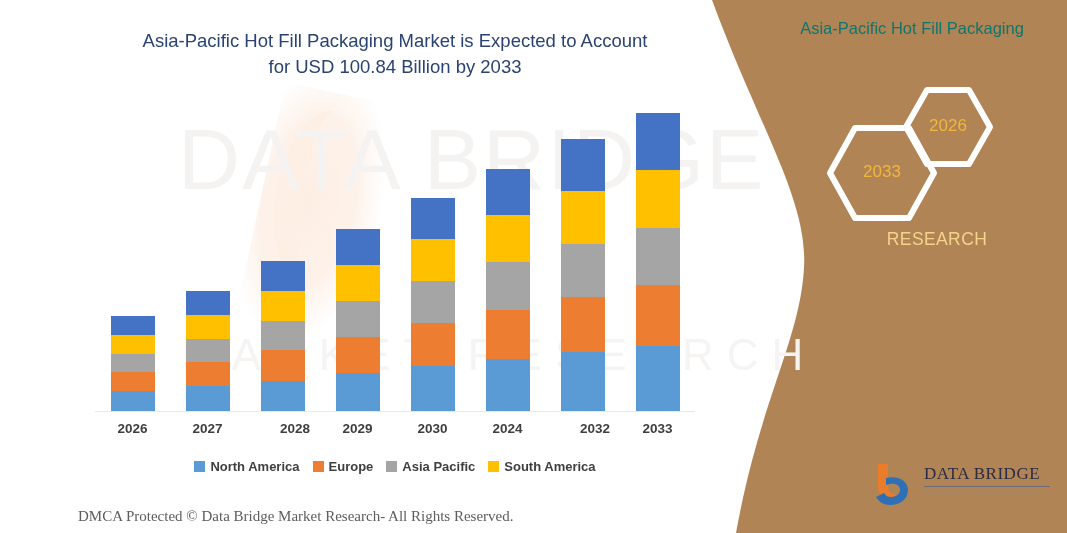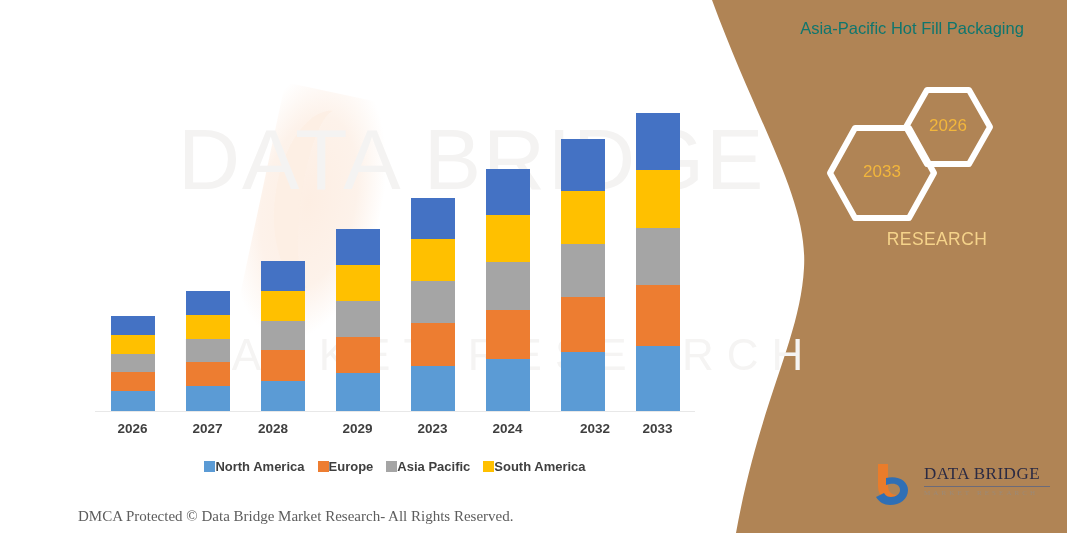--- a/index.html
+++ b/index.html
@@ -36,21 +36,21 @@
   #axis-line{position:absolute;left:95px;top:411px;width:600px;height:1px;background:#e8e8e8;}
 
   
   #x-labels{position:absolute;left:95px;top:421px;width:600px;height:24px;}
   .x-label{position:absolute;width:60px;text-align:center;font-size:13.5px;
            font-weight:bold;color:#3f3f3f;}
 
   
   #legend{position:absolute;left:95px;top:456px;width:600px;height:20px;
           display:flex;justify-content:center;align-items:center;gap:13px;}
-  .legend-item{display:flex;align-items:center;}
+  .legend-item{display:flex;align-items:center;gap:5px;}
   .legend-swatch{width:11px;height:11px;display:block;}
   .legend-label{font-size:13px;font-weight:bold;color:#3f3f3f;white-space:nowrap;}
 
   
   #footer{position:absolute;left:78px;top:508px;width:615px;height:16px;
           display:flex;justify-content:space-between;align-items:center;}
   .footer-text{font-family:"Liberation Serif",serif;font-size:15px;color:#5d5d5d;white-space:nowrap;}
 
   
   #panel-title{position:absolute;left:762px;top:16px;width:300px;text-align:center;
@@ -83,20 +83,24 @@
     <svg width="1067" height="533" viewBox="0 0 1067 533" xmlns="http://www.w3.org/2000/svg">
       <path d="M712,0 C760,130 808,200 804,268 C800,340 760,400 736,533 L1067,533 L1067,0 Z" fill="#b08455"></path>
     </svg>
   </div>
 
   <div id="wm-blob"></div>
   <div id="wm-blob2"></div>
   <div class="wm-text" id="wm-databridge">DATA BRIDGE</div>
   <div class="wm-text" id="wm-marketresearch">MARKET RESEARCH</div>
 
+  <div id="chart-title">
+    <div>Asia-Pacific Hot Fill Packaging Market is Expected to Account</div>
+    <div>for USD 100.84 Billion by 2033</div>
+  </div>
 
   <div id="plot">
       <div class="bar-col" style="left: 15.5px;">
         <div class="seg" style="background: rgb(91, 155, 213); height: 20.8px;"></div>
         <div class="seg" style="background: rgb(237, 125, 49); height: 19.0171px;"></div>
         <div class="seg" style="background: rgb(165, 165, 165); height: 17.8286px;"></div>
         <div class="seg" style="background: rgb(255, 192, 0); height: 19.0171px;"></div>
         <div class="seg" style="background: rgb(68, 114, 196); height: 19.6114px;"></div>
       </div>
       <div class="bar-col" style="left: 90.5px;">
@@ -146,23 +150,23 @@
         <div class="seg" style="background: rgb(237, 125, 49); height: 61.2114px;"></div>
         <div class="seg" style="background: rgb(165, 165, 165); height: 56.4571px;"></div>
         <div class="seg" style="background: rgb(255, 192, 0); height: 58.8343px;"></div>
         <div class="seg" style="background: rgb(68, 114, 196); height: 57.0514px;"></div>
       </div>
     </div>
   <div id="axis-line"></div>
   <div id="x-labels">
       <div class="x-label" style="left: 7.5px;">2026</div>
       <div class="x-label" style="left: 82.5px;">2027</div>
-      <div class="x-label" style="left: 148px;">2028</div>
+      <div class="x-label" style="left: 170px;">2028</div>
       <div class="x-label" style="left: 232.5px;">2029</div>
-      <div class="x-label" style="left: 307.5px;">2023</div>
+      <div class="x-label" style="left: 307.5px;">2030</div>
       <div class="x-label" style="left: 382.5px;">2024</div>
       <div class="x-label" style="left: 470px;">2032</div>
       <div class="x-label" style="left: 532.5px;">2033</div>
     </div>
 
   <div id="legend">
       <div class="legend-item">
         <span class="legend-swatch" style="background: rgb(91, 155, 213);"></span>
         <span class="legend-label">North America</span>
       </div>

